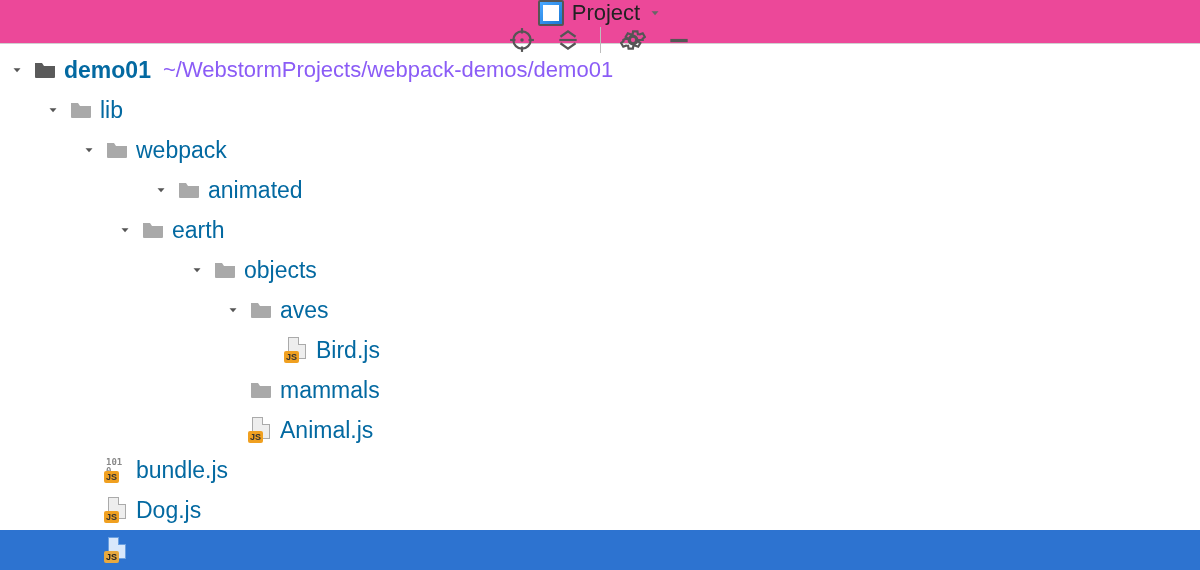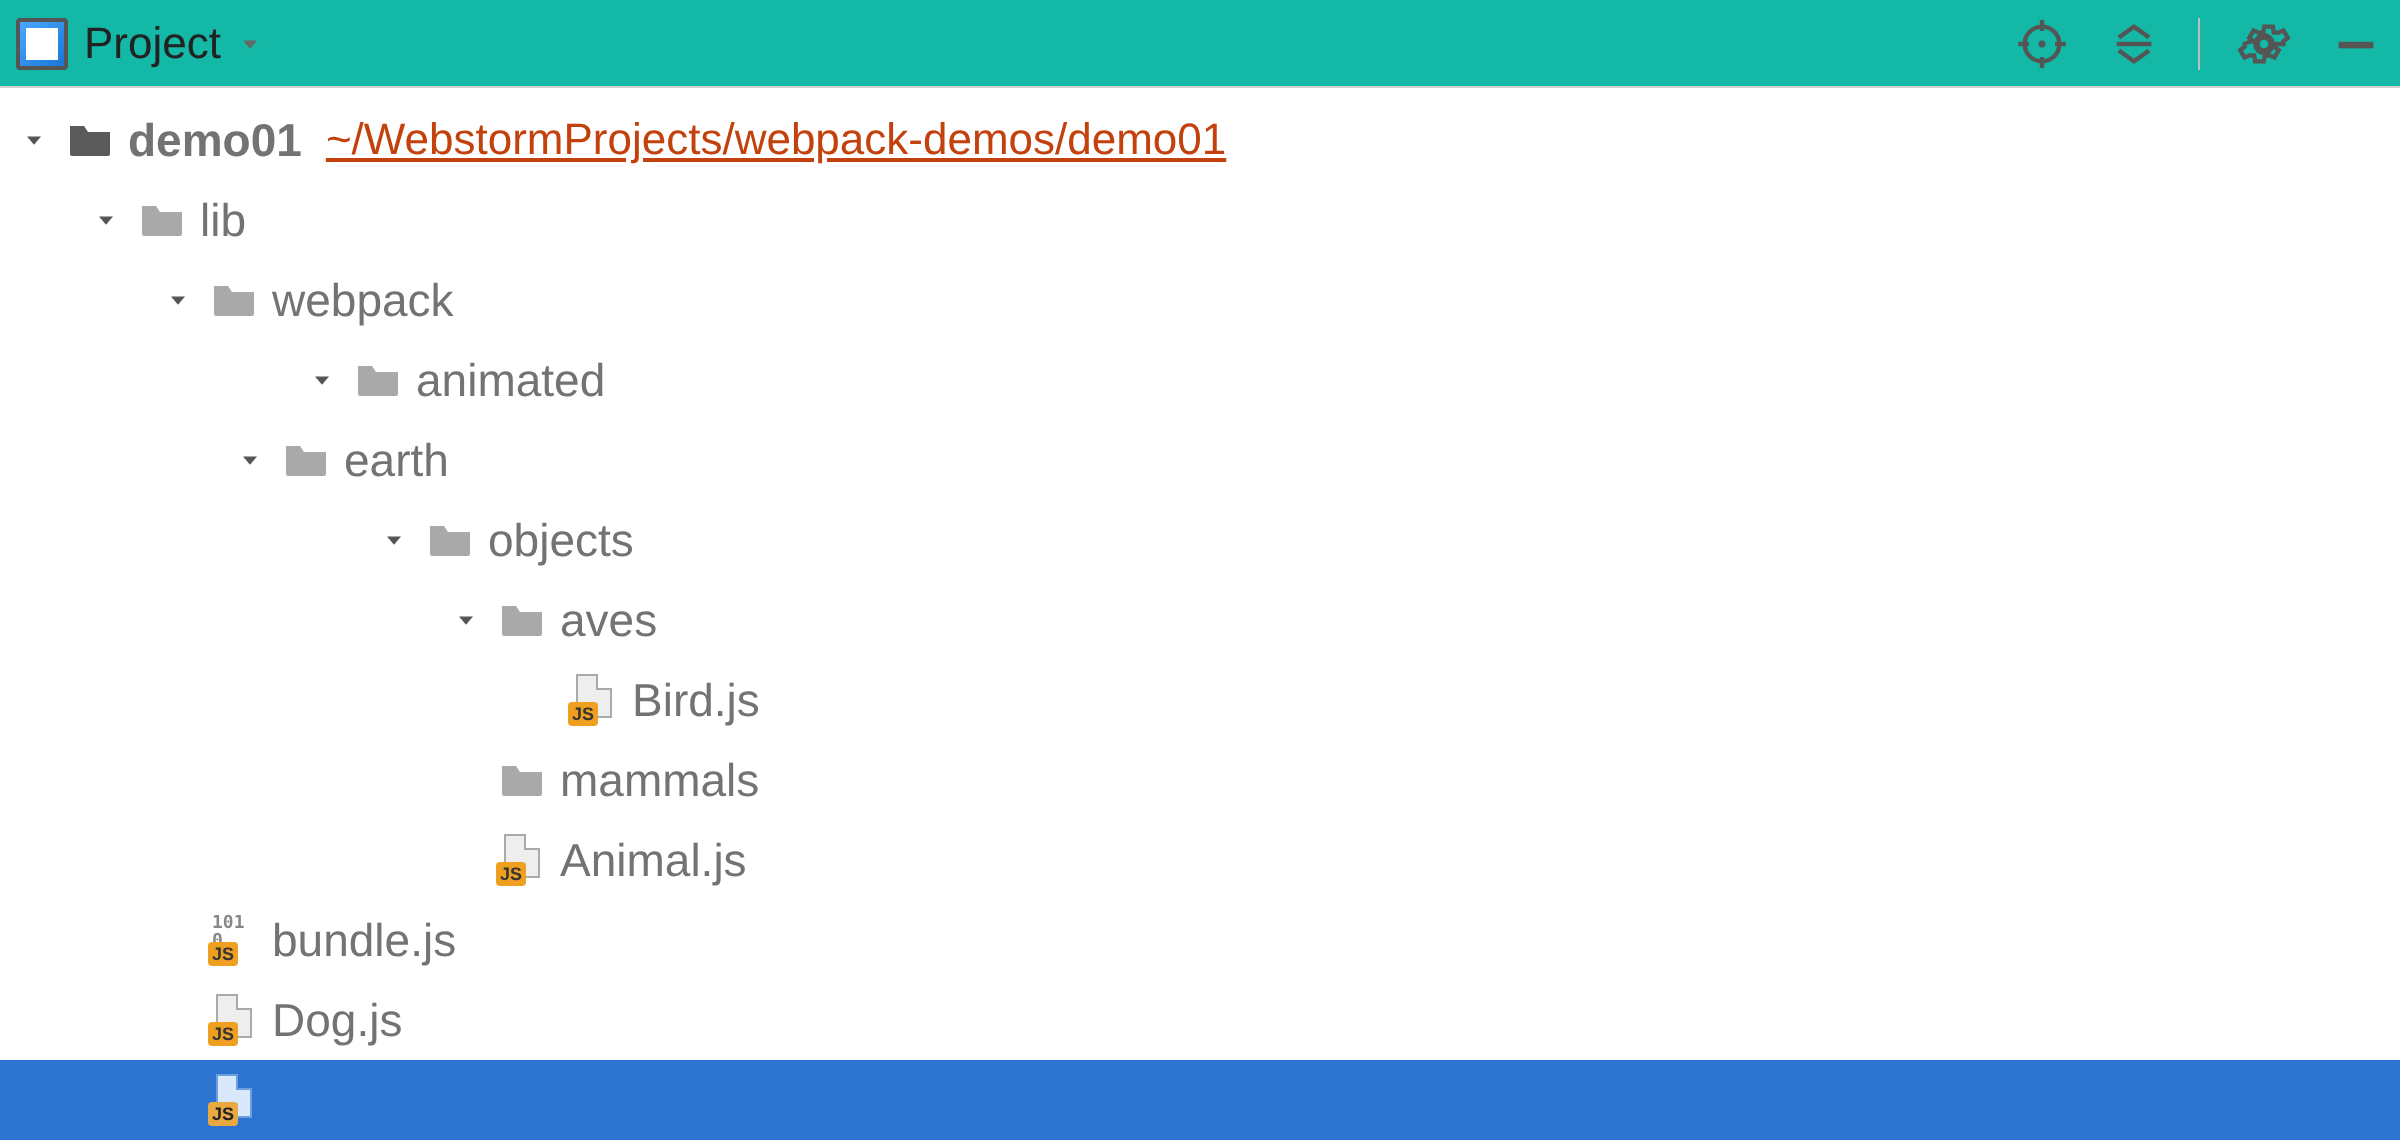--- a/index.html
+++ b/index.html
@@ -9,25 +9,26 @@
       color: #222;
       background: #fff;
       width: 1200px;
       height: 570px;
       overflow: hidden;
       -webkit-font-smoothing: antialiased;
     }
     
     .toolbar {
       height: 44px;
-      background: #14b8a6;
+      background: #ec4899;
       border-bottom: 1px solid #d0d0d0;
       display: flex;
       align-items: center;
       padding: 0 8px;
+      flex-direction: column;
     }
     .tb-left { display: flex; align-items: center; gap: 8px; }
     .tb-spacer { flex: 1; }
     .tb-right { display: flex; align-items: center; gap: 18px; }
     .project-icon {
       width: 26px; height: 26px;
       background: linear-gradient(135deg,#4aa8ff,#1877d6);
       border: 2px solid #555;
       border-radius: 2px;
       position: relative;
@@ -58,23 +59,23 @@
     .row .indent { flex:0 0 auto; }
     .row .expander {
       width:22px; height:22px;
       display:inline-flex; align-items:center; justify-content:center;
       margin-right:4px;
       color:#555;
     }
     .row .expander.placeholder { visibility:hidden; }
     .row .expander svg { width:14px; height:14px; }
     .row .icon { width:26px; height:26px; display:inline-flex; align-items:center; justify-content:center; margin-right:6px; }
-    .row .label { font-size:23px; color:#737373; }
+    .row .label { font-size:23px; color:#0369a1; }
     .row .label.bold { font-weight:700; }
-    .row .hint { font-size:22px; color:#c2410c; margin-left:12px;text-decoration:underline; }
+    .row .hint { font-size:22px; color:#8b5cf6; margin-left:12px; }
     .row.selected {
       background:#2d73d0;
     }
     .row.selected .label,
     .row.selected .expander { color:#fff; }
     
     .folder-icon svg { width:24px; height:20px; }
     .folder-icon svg path { fill:#a9a9a9; }
     
     .folder-icon.dark svg path { fill:#5a5a5a; }

